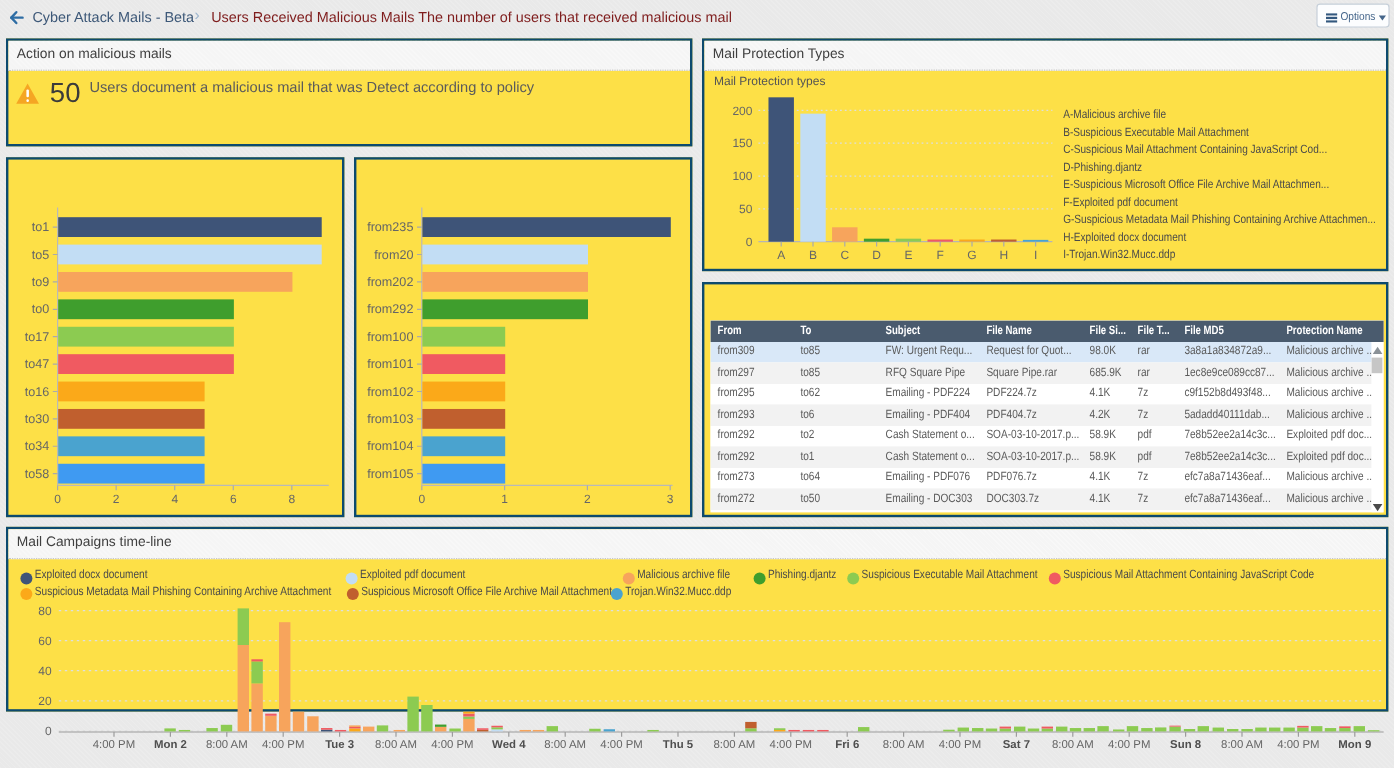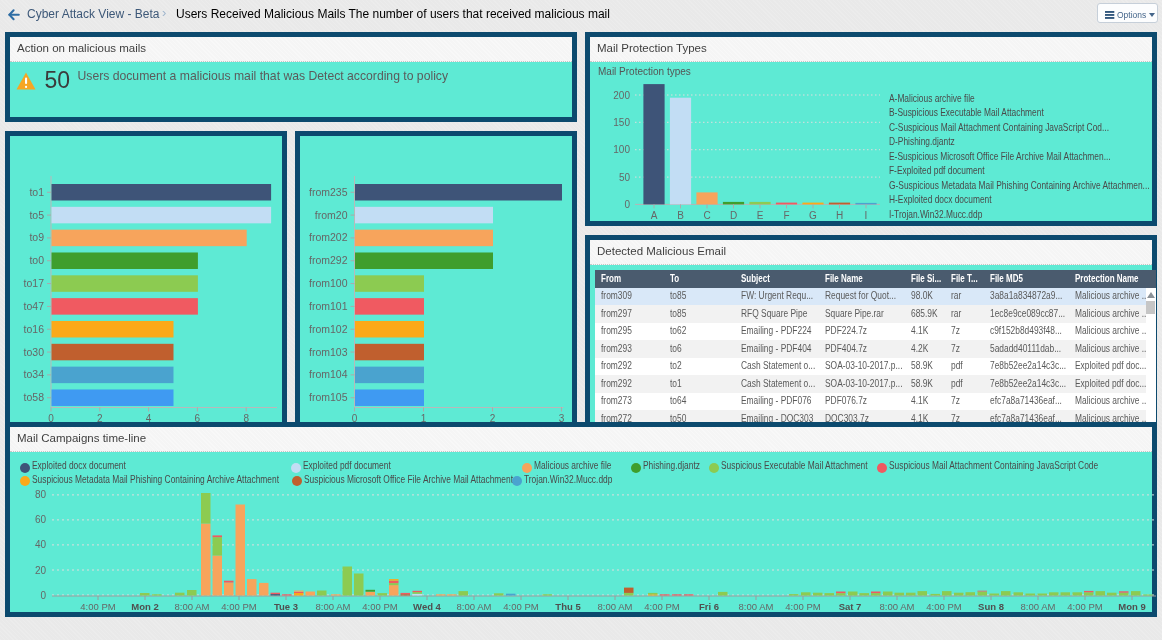--- a/index.html
+++ b/index.html
@@ -1,32 +1,32 @@
 <!DOCTYPE html>
 <html><head><meta charset="utf-8"><title>Cyber Attack View</title>
 <style>
 *{margin:0;padding:0;box-sizing:border-box}
 html,body{width:1162px;height:640px;font-family:"Liberation Sans",sans-serif;background:#e9e9e9;position:relative;overflow:hidden}
 body{background-image:repeating-linear-gradient(45deg,rgba(255,255,255,.13) 0 1px,transparent 1px 3px)}
-.panel{position:absolute;background:#5eead4;border:5px solid #0c4a6e}
+.panel{position:absolute;background:#fde047;border:2px solid #0c4a6e}
 .ph{position:absolute;left:0;top:0;right:0;height:25px;background:#f5f5f5;border-bottom:1px dotted #c6c6c6;background-image:repeating-linear-gradient(45deg,rgba(255,255,255,.3) 0 1px,transparent 1px 3px)}
 .ph span{position:absolute;left:7px;top:5px;font-size:11.5px;color:#3f3f3f}
 .cnd{transform:scaleX(0.84);transform-origin:0 50%}
 .cndh{transform:scaleX(0.8);transform-origin:0 50%}
 svg{display:block}
 svg text{font-family:"Liberation Sans",sans-serif}
 </style></head>
 <body>
 <svg width="13" height="12" style="position:absolute;left:8px;top:9px">
     <path d="M5.6 1.2 L1.4 5.7 L5.6 10.2" stroke="#2e6da4" stroke-width="2" fill="none" stroke-linecap="round" stroke-linejoin="round"></path>
     <line x1="1.4" y1="5.7" x2="10.8" y2="5.7" stroke="#2e6da4" stroke-width="2" stroke-linecap="round"></line>
   </svg>
-<div style="position:absolute;left:27px;top:6.5px;font-size:12px;color:#3d5878">Cyber Attack View - Beta</div>
+<div style="position:absolute;left:27px;top:6.5px;font-size:12px;color:#3d5878">Cyber Attack Mails - Beta</div>
 <div style="position:absolute;left:162px;top:5px;font-size:13px;color:#9fb6ce">›</div>
-<div style="position:absolute;left:176px;top:6.5px;font-size:12px;color:#000000">Users Received Malicious Mails The number of users that received malicious mail</div>
+<div style="position:absolute;left:176px;top:6.5px;font-size:12px;color:#7f1d1d">Users Received Malicious Mails The number of users that received malicious mail</div>
 <div style="position:absolute;left:1097px;top:3px;width:61px;height:20px;background:#fcfdfe;border:1px solid #c6cfd9;border-radius:3px">
 <div style="position:absolute;left:6.5px;top:6.5px;width:9.3px;height:8px">
 <svg width="10" height="8">
         <rect x="0" y="0" width="9.3" height="1.9" fill="#33587e"></rect>
         <rect x="0" y="3" width="9.3" height="1.9" fill="#33587e"></rect>
         <rect x="0" y="6" width="9.3" height="1.9" fill="#33587e"></rect>
       </svg>
     </div>
 <div style="position:absolute;left:18.7px;top:4.5px;font-size:9.5px;color:#44658a;transform:scaleX(0.89);transform-origin:0 0">Options</div>
 <div style="position:absolute;left:50.6px;top:8.5px;width:0;height:0;border-left:3.3px solid transparent;border-right:3.3px solid transparent;border-top:4.2px solid #44658a"></div>
@@ -194,23 +194,20 @@
           <text x="299" y="111.3" font-size="10" fill="#4a4a4a" transform="translate(299 0) scale(0.84 1) translate(-299 0)">F-Exploited pdf document</text>
           <text x="299" y="125.9" font-size="10" fill="#4a4a4a" transform="translate(299 0) scale(0.84 1) translate(-299 0)">G-Suspicious Metadata Mail Phishing Containing Archive Attachmen...</text>
           <text x="299" y="140.5" font-size="10" fill="#4a4a4a" transform="translate(299 0) scale(0.84 1) translate(-299 0)">H-Exploited docx document</text>
           <text x="299" y="155.0" font-size="10" fill="#4a4a4a" transform="translate(299 0) scale(0.84 1) translate(-299 0)">I-Trojan.Win32.Mucc.ddp</text>
         </svg>
       </div>
  </div>
 </div>
 
 <div class="panel" style="left:585px;top:235px;width:572px;height:196px">
- <div class="ph">
-      <span>Detected Malicious Email</span>
-    </div>
  <div style="position:absolute;left:5px;top:30px;width:561px;height:160px;background:#fff;overflow:hidden">
       <div style="position:absolute;left:0;top:0;width:635px;height:17.6px;background:#4a5b6e">
         <div class="cndh" style="position:absolute;left:6px;top:2.5px;font-size:10px;font-weight:bold;color:#fff;white-space:nowrap">From</div>
         <div class="cndh" style="position:absolute;left:75px;top:2.5px;font-size:10px;font-weight:bold;color:#fff;white-space:nowrap">To</div>
         <div class="cndh" style="position:absolute;left:146px;top:2.5px;font-size:10px;font-weight:bold;color:#fff;white-space:nowrap">Subject</div>
         <div class="cndh" style="position:absolute;left:230px;top:2.5px;font-size:10px;font-weight:bold;color:#fff;white-space:nowrap">File Name</div>
         <div class="cndh" style="position:absolute;left:316px;top:2.5px;font-size:10px;font-weight:bold;color:#fff;white-space:nowrap">File Si...</div>
         <div class="cndh" style="position:absolute;left:356px;top:2.5px;font-size:10px;font-weight:bold;color:#fff;white-space:nowrap">File T...</div>
         <div class="cndh" style="position:absolute;left:395px;top:2.5px;font-size:10px;font-weight:bold;color:#fff;white-space:nowrap">File MD5</div>
         <div class="cndh" style="position:absolute;left:480px;top:2.5px;font-size:10px;font-weight:bold;color:#fff;white-space:nowrap">Protection Name</div>
@@ -296,21 +293,21 @@
         <div class="cnd" style="position:absolute;left:480px;top:2.8px;font-size:10px;color:#5a5a5a;white-space:nowrap">Malicious archive ...</div>
       </div>
       <div style="position:absolute;right:0;top:17.6px;width:10px;height:142.4px;background:#fff">
         <div style="position:absolute;left:0.5px;top:4px;width:0;height:0;border-left:4.5px solid transparent;border-right:4.5px solid transparent;border-bottom:6px solid #8b9298"></div>
         <div style="position:absolute;left:0;top:13px;width:9px;height:13px;background:#c6c6c6"></div>
         <div style="position:absolute;left:0.5px;bottom:1px;width:0;height:0;border-left:4.5px solid transparent;border-right:4.5px solid transparent;border-top:6px solid #4a4a4a"></div>
       </div>
     </div>
 </div>
 
-<div class="panel" style="left:5px;top:422px;width:1152px;height:195px">
+<div class="panel" style="left:5px;top:439px;width:1152px;height:154px">
  <div class="ph">
       <span>Mail Campaigns time-line</span>
     </div>
  <div style="position:absolute;left:10px;top:35.5px;width:10px;height:10px;border-radius:50%;background:#3e5478"></div>
     <div class="cnd" style="position:absolute;left:22px;top:33.0px;font-size:10px;color:#4a4a4a;white-space:nowrap">Exploited docx document</div>
     <div style="position:absolute;left:281px;top:35.5px;width:10px;height:10px;border-radius:50%;background:#c2ddf4"></div>
     <div class="cnd" style="position:absolute;left:293px;top:33.0px;font-size:10px;color:#4a4a4a;white-space:nowrap">Exploited pdf document</div>
     <div style="position:absolute;left:512px;top:35.5px;width:10px;height:10px;border-radius:50%;background:#f7a45c"></div>
     <div class="cnd" style="position:absolute;left:524px;top:33.0px;font-size:10px;color:#4a4a4a;white-space:nowrap">Malicious archive file</div>
     <div style="position:absolute;left:621px;top:35.5px;width:10px;height:10px;border-radius:50%;background:#3f9e2d"></div>

